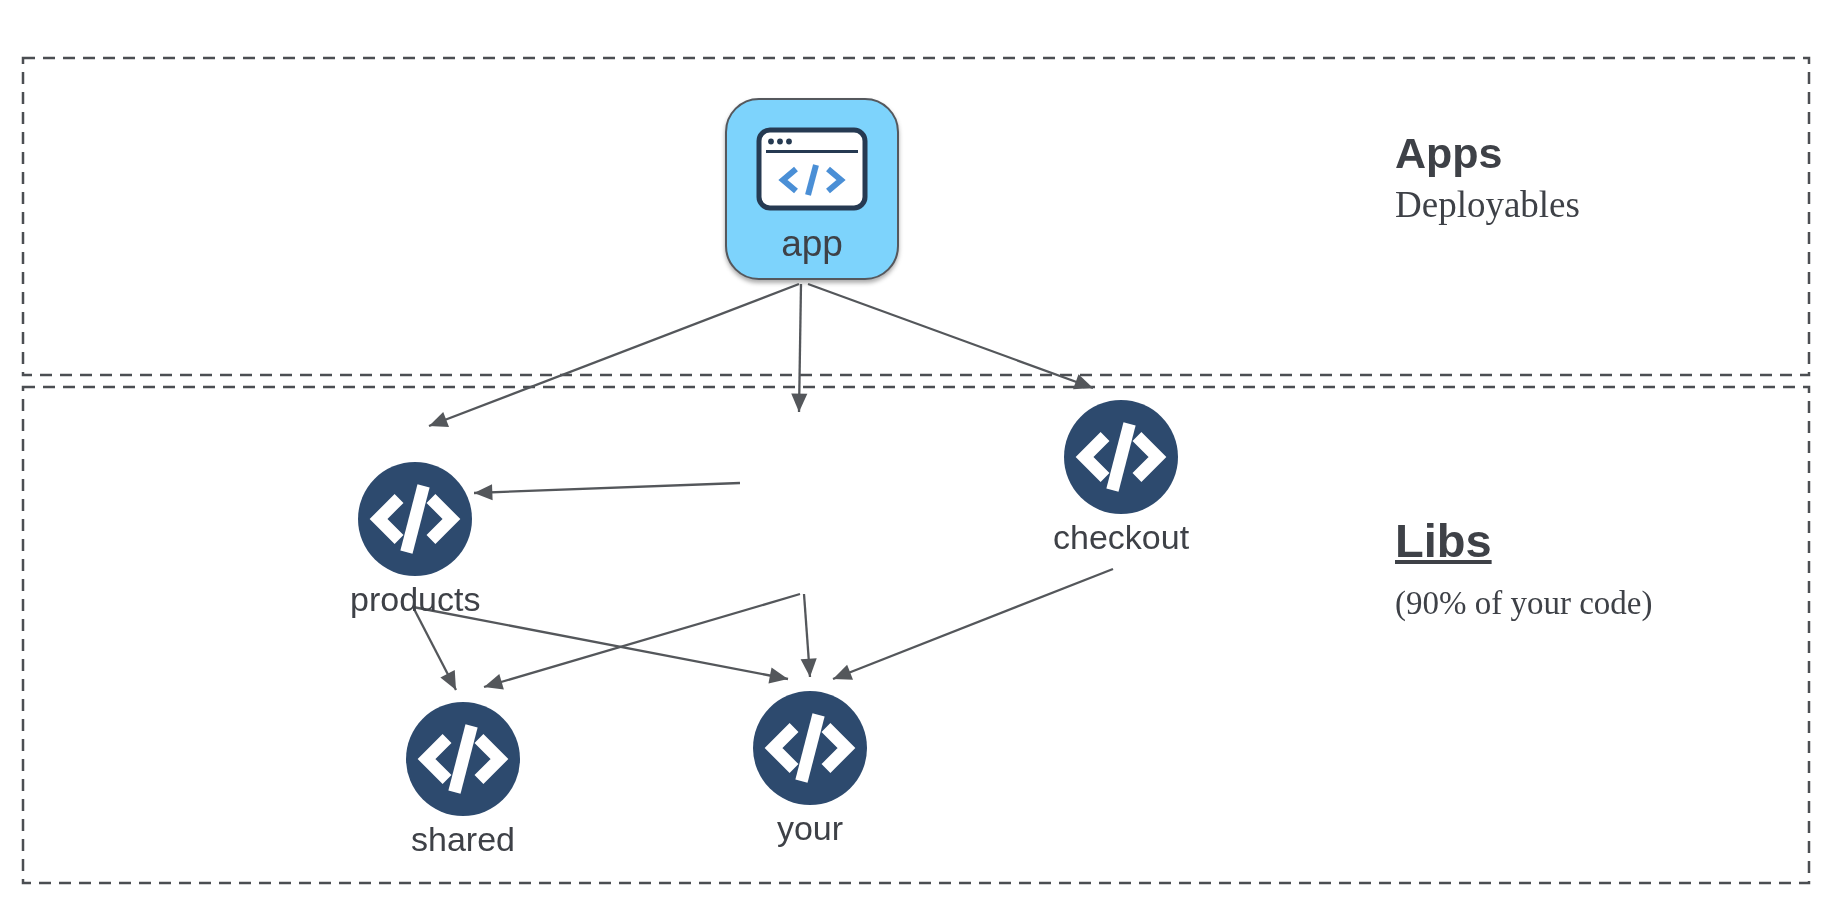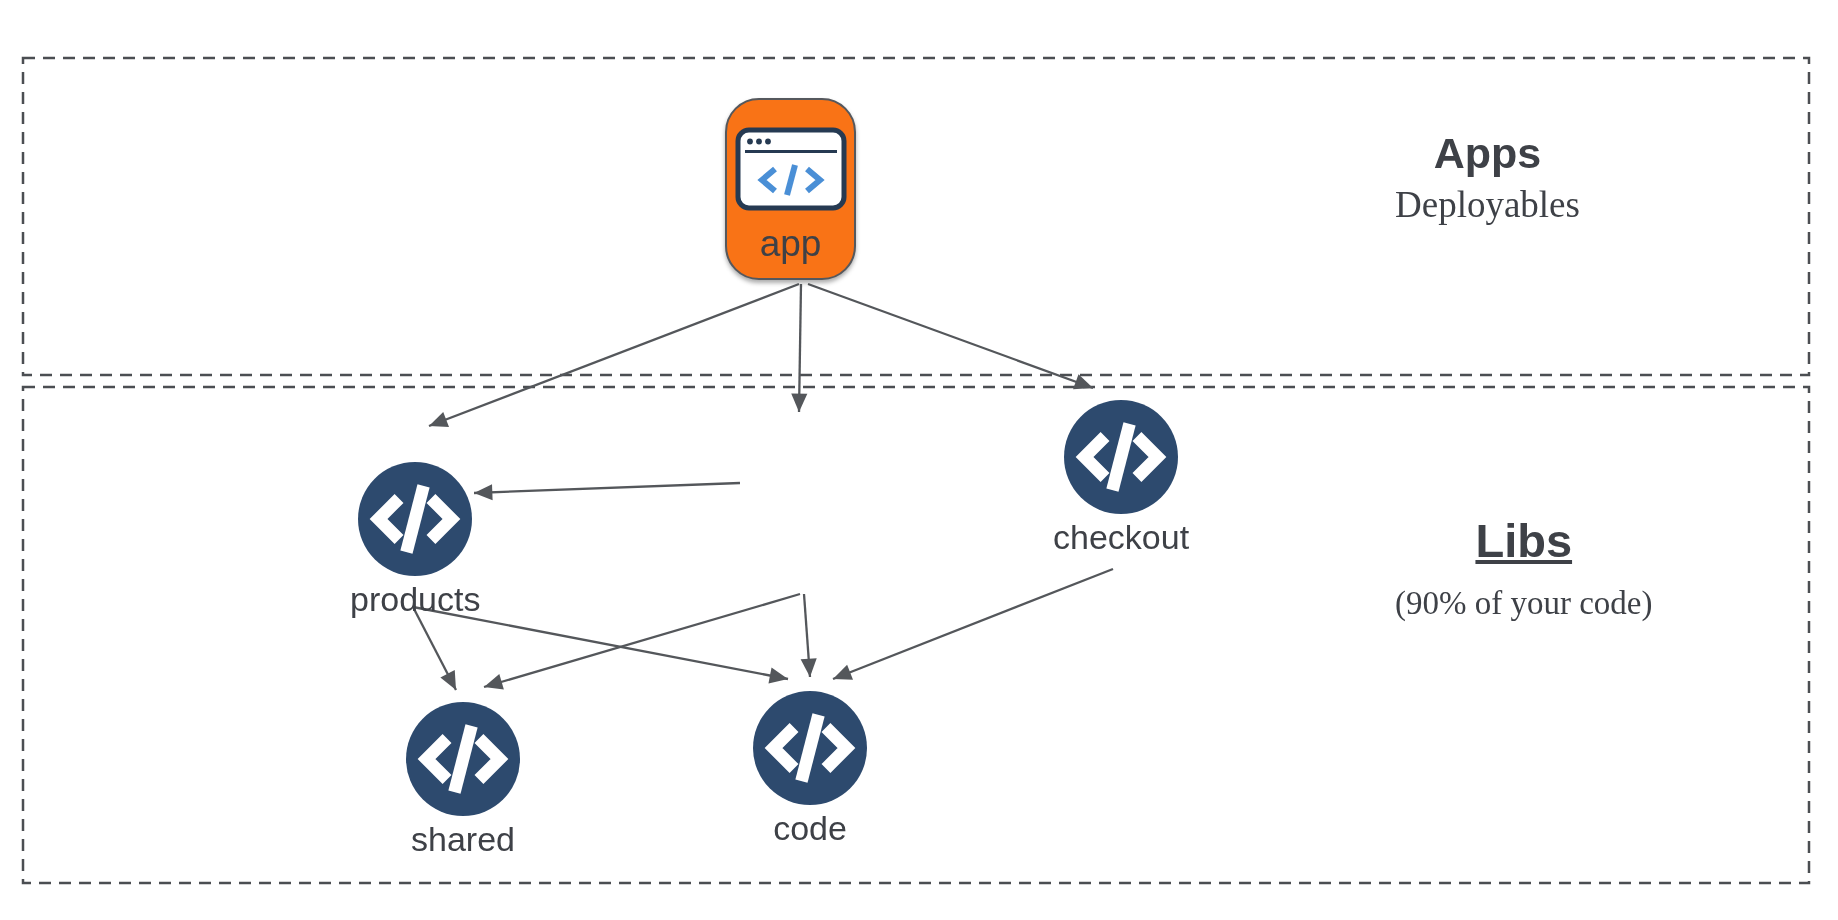--- a/index.html
+++ b/index.html
@@ -18,33 +18,33 @@
   #bg-layer {
     position: absolute;
     left: 0; top: 0;
     width: 1838px;
     height: 920px;
   }
   
   .section-label { position: absolute; color: #3e4147; }
   #label-apps { left: 1395px; top: 130px; }
   #label-libs { left: 1395px; top: 516px; }
-  .sec-title { font-weight: 700; line-height: 1.08; text-align: center; }
+  .sec-title { font-weight: 700; line-height: 1.08; }
   #label-apps .sec-title { font-size: 43px; }
   #label-libs .sec-title { font-size: 47px; text-decoration: underline; }
   .sec-sub { font-weight: 400; font-family: Liberation Serif, serif; }
   #label-apps .sec-sub { font-size: 37px; margin-top: 7px; }
   #label-libs .sec-sub { font-size: 33px; margin-top: 18px; }
   
   .app-node {
     position: absolute;
-    width: 131px;
+    width: 174px;
     height: 182px;
     box-sizing: border-box;
-    background: #f97316;
+    background: #7dd3fc;
     border: 2px solid #55585d;
     border-radius: 34px;
     box-shadow: 0 3px 4px rgba(70,70,70,0.45);
     display: flex;
     flex-direction: column;
     align-items: center;
   }
   .app-node .browser-icon { margin-top: 27px; }
   .app-label {
     font-size: 37px;
@@ -171,16 +171,16 @@
   <div class="lib-node" style="left: 753px; top: 691px;">
     <div class="circle" style="background: rgb(45, 74, 110);">
       <svg width="114" height="114" viewBox="0 0 100 100" xmlns="http://www.w3.org/2000/svg">
         <g stroke="#ffffff" stroke-width="11" fill="none">
           <polyline points="36,32 18,50 36,68"></polyline>
           <polyline points="64,32 82,50 64,68"></polyline>
           <line x1="57.5" y1="21" x2="42.5" y2="79"></line>
         </g>
       </svg>
     </div>
-    <div class="node-label">code</div>
+    <div class="node-label">your</div>
   </div>
 
 </div>
 
 </body></html>

